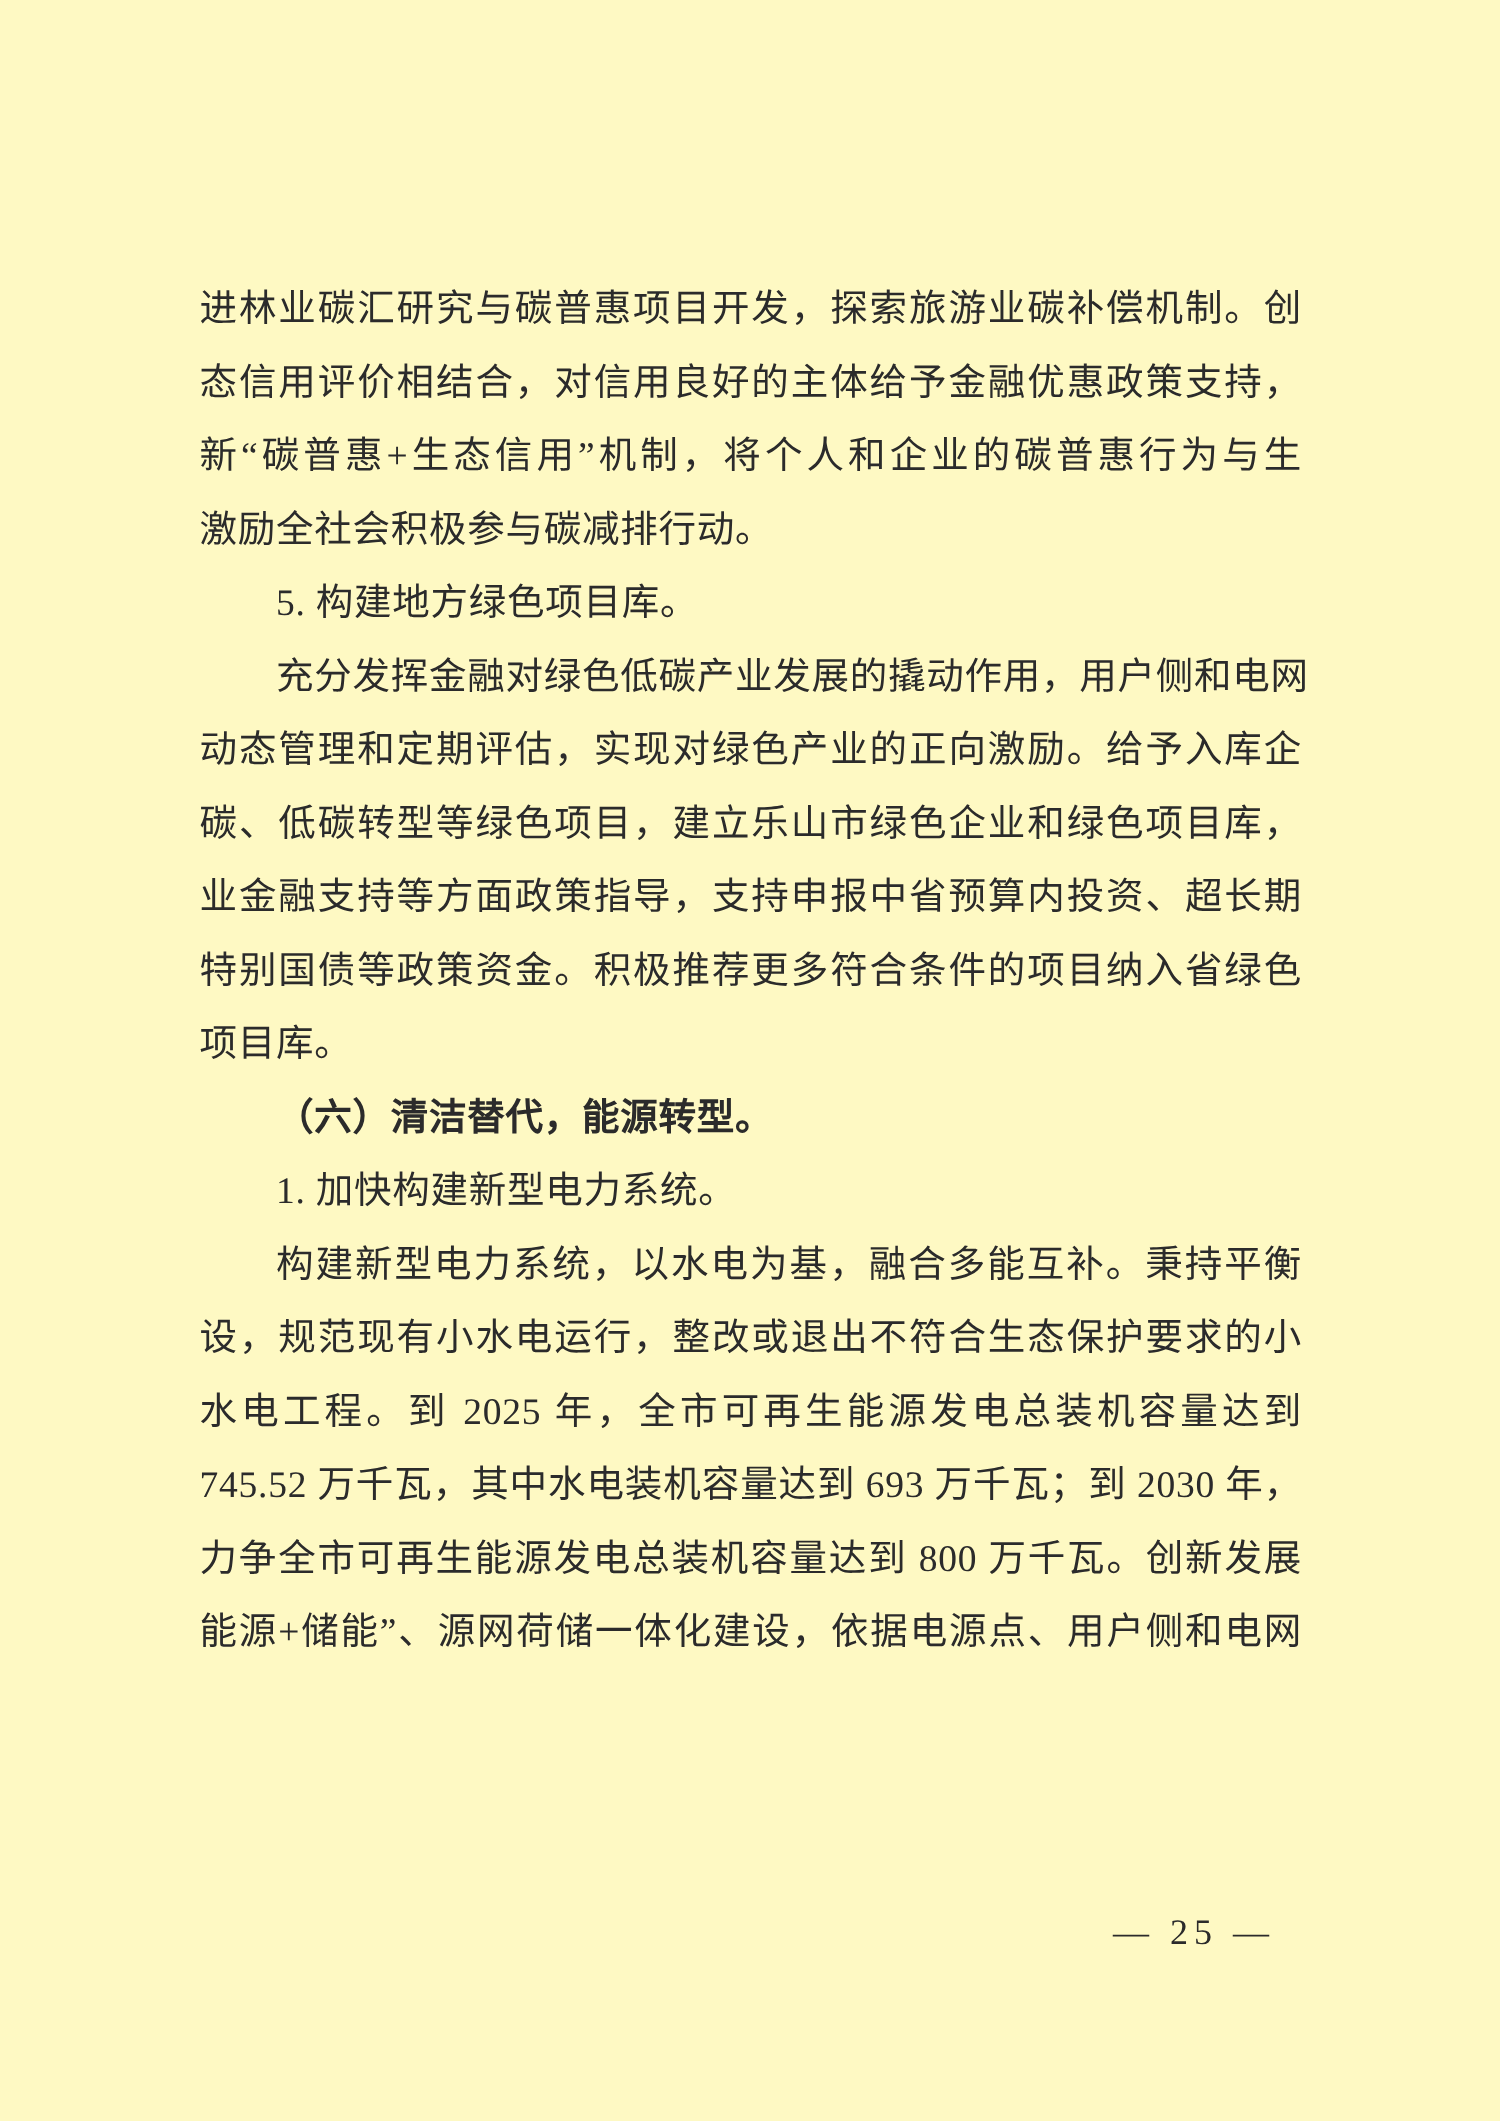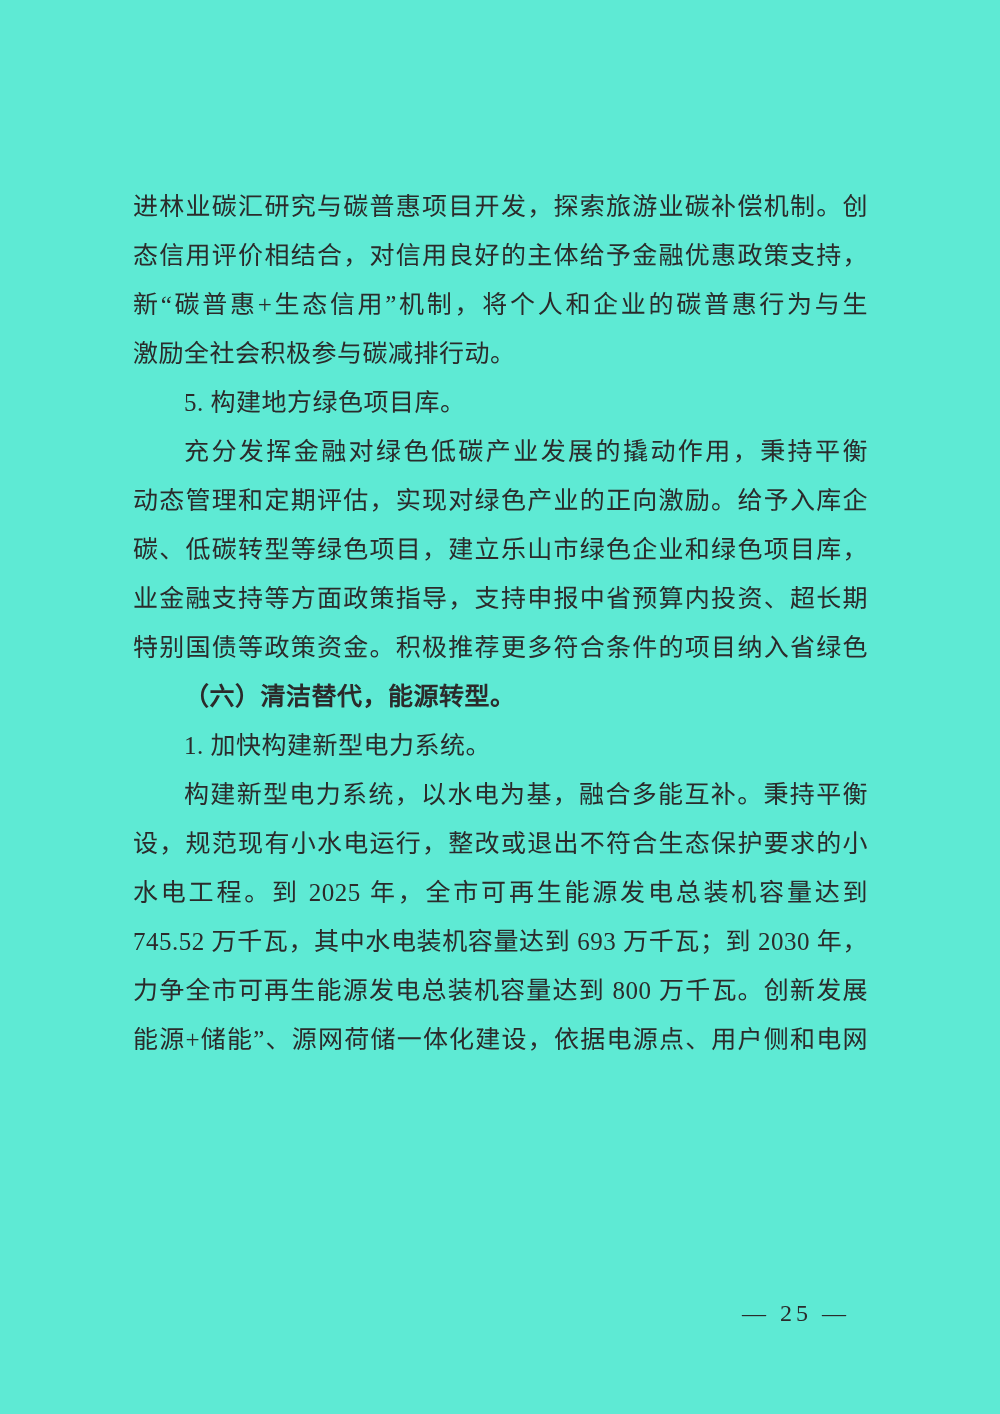--- a/index.html
+++ b/index.html
@@ -5,21 +5,21 @@
 <style>
   html, body {
     margin: 0;
     padding: 0;
     background: #ffffff;
   }
   .page {
     position: relative;
     width: 1000px;
     height: 1414px;
-    background: #5eead4;
+    background: #fef9c3;
     font-family: "Liberation Serif", "DejaVu Serif", serif;
     color: #2b2b2b;
     overflow: hidden;
     box-sizing: border-box;
   }
   .content {
     position: absolute;
     left: 133px;
     top: 182px;
     width: 735px;
@@ -44,38 +44,38 @@
   .line.bold {
     font-weight: 700;
   }
   .page-footer {
     position: absolute;
     top: 1276px;
     right: 150px;
     font-size: 24px;
     letter-spacing: 4px;
     color: #2b2b2b;
-    margin-top: 24px;
   }
 </style>
 </head>
 <body>
 
 <div class="page">
   <main class="content">
     <div class="line">进林业碳汇研究与碳普惠项目开发，探索旅游业碳补偿机制。创</div>
     <div class="line">态信用评价相结合，对信用良好的主体给予金融优惠政策支持，</div>
     <div class="line">新“碳普惠+生态信用”机制，将个人和企业的碳普惠行为与生</div>
     <div class="line last">激励全社会积极参与碳减排行动。</div>
     <div class="line last indent">5. 构建地方绿色项目库。</div>
-    <div class="line indent">充分发挥金融对绿色低碳产业发展的撬动作用，秉持平衡</div>
+    <div class="line indent">充分发挥金融对绿色低碳产业发展的撬动作用，用户侧和电网</div>
     <div class="line">动态管理和定期评估，实现对绿色产业的正向激励。给予入库企</div>
     <div class="line">碳、低碳转型等绿色项目，建立乐山市绿色企业和绿色项目库，</div>
     <div class="line">业金融支持等方面政策指导，支持申报中省预算内投资、超长期</div>
     <div class="line">特别国债等政策资金。积极推荐更多符合条件的项目纳入省绿色</div>
+    <div class="line last">项目库。</div>
     <div class="line last indent bold">（六）清洁替代，能源转型。</div>
     <div class="line last indent">1. 加快构建新型电力系统。</div>
     <div class="line indent">构建新型电力系统，以水电为基，融合多能互补。秉持平衡</div>
     <div class="line">设，规范现有小水电运行，整改或退出不符合生态保护要求的小</div>
     <div class="line">水电工程。到 2025 年，全市可再生能源发电总装机容量达到</div>
     <div class="line">745.52 万千瓦，其中水电装机容量达到 693 万千瓦；到 2030 年，</div>
     <div class="line">力争全市可再生能源发电总装机容量达到 800 万千瓦。创新发展</div>
     <div class="line">能源+储能”、源网荷储一体化建设，依据电源点、用户侧和电网</div>
   </main>
 

